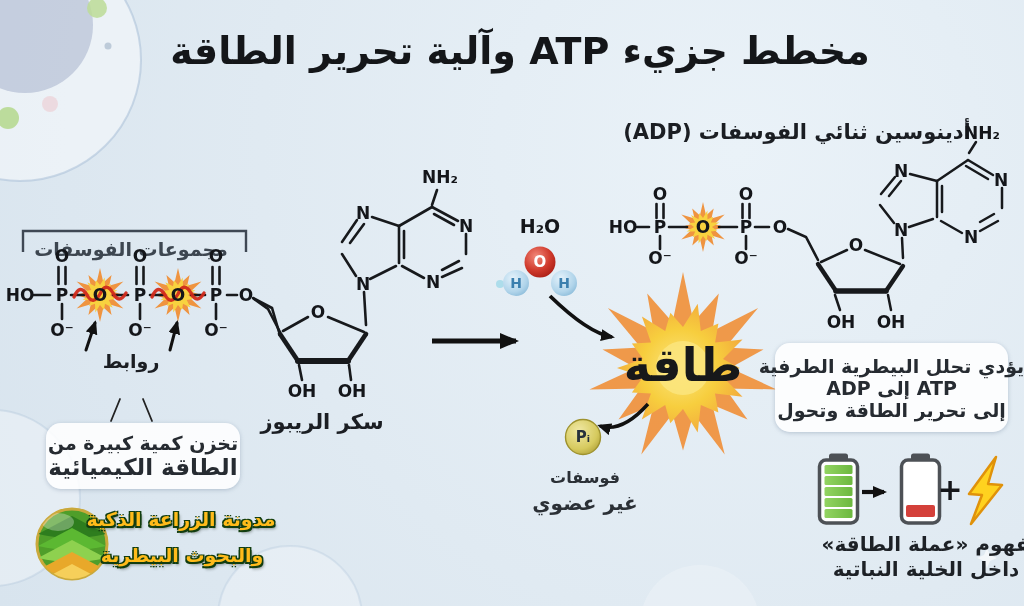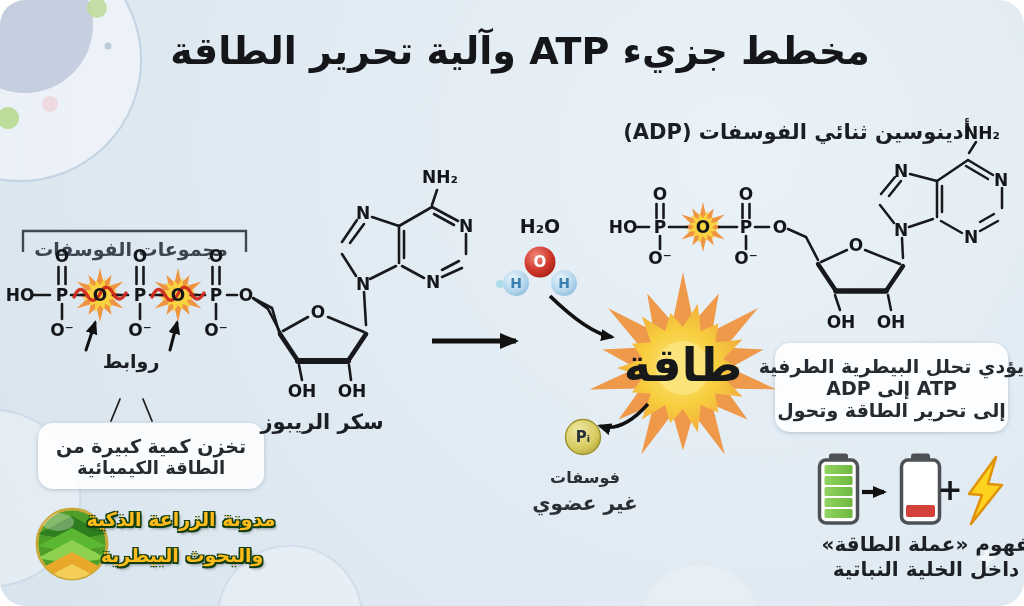--- a/index.html
+++ b/index.html
@@ -1,20 +1,19 @@
 <!DOCTYPE html>
 <html lang="ar"><head>
 <meta charset="utf-8">
 <style>
   html,body{margin:0;padding:0;}
   .stage{
     position:relative; width:1024px; height:606px; overflow:hidden;
     background: radial-gradient(circle at 72% 25%, #eaf2f8 0%, #e0eaf2 55%, #d8e4ee 100%);
     font-family:"DejaVu Sans", sans-serif;
-    border-radius:25px;
   }
   .art{position:absolute; left:0; top:0;}
   .lbl{position:absolute; transform:translate(-50%,-50%); white-space:nowrap;
        color:#1b1e23; font-weight:700; line-height:1.2;}
   .atom{position:absolute; transform:translate(-50%,-50%); white-space:nowrap;
         font-size:17px; font-weight:600; color:#14161a;}
   .box{position:absolute; background:rgba(255,255,255,.87); border-radius:15px;
        box-shadow:0 1px 4px rgba(110,130,155,.4);
        display:flex; flex-direction:column; align-items:center; justify-content:center;}
   .box div{font-weight:600; color:#262b31; white-space:nowrap;}
@@ -278,23 +277,23 @@
   <span class="atom" style="left:216px; top:256px;">O</span>
   <span class="atom" style="left:62px; top:330px;">O⁻</span>
   <span class="atom" style="left:140px; top:330px;">O⁻</span>
   <span class="atom" style="left:216px; top:330px;">O⁻</span>
   <span class="atom" style="left:100px; top:295px;">O</span>
   <span class="atom" style="left:178px; top:295px;">O</span>
   <span class="atom" style="left:246px; top:295px;">O</span>
 
   <div class="lbl" dir="rtl" style="left:131px; top:361px; font-size:19px;">روابط</div>
 
-  <div class="box" dir="rtl" style="left:38px; top:423px; width:226px; height:66px;">
+  <div class="box" dir="rtl" style="left:46px; top:423px; width:194px; height:66px;">
     <div style="font-size:19px;">تخزن كمية كبيرة من</div>
-    <div style="font-size:18px;">الطاقة الكيميائية</div>
+    <div style="font-size:23px;">الطاقة الكيميائية</div>
   </div>
 
   <span class="atom" style="left:440px; top:177px;">NH₂</span>
   <span class="atom" style="left:466px; top:226px;">N</span>
   <span class="atom" style="left:433px; top:282px;">N</span>
   <span class="atom" style="left:363px; top:213px;">N</span>
   <span class="atom" style="left:363px; top:284px;">N</span>
   <span class="atom" style="left:318px; top:312px;">O</span>
   <span class="atom" style="left:302px; top:391px;">OH</span>
   <span class="atom" style="left:352px; top:391px;">OH</span>

